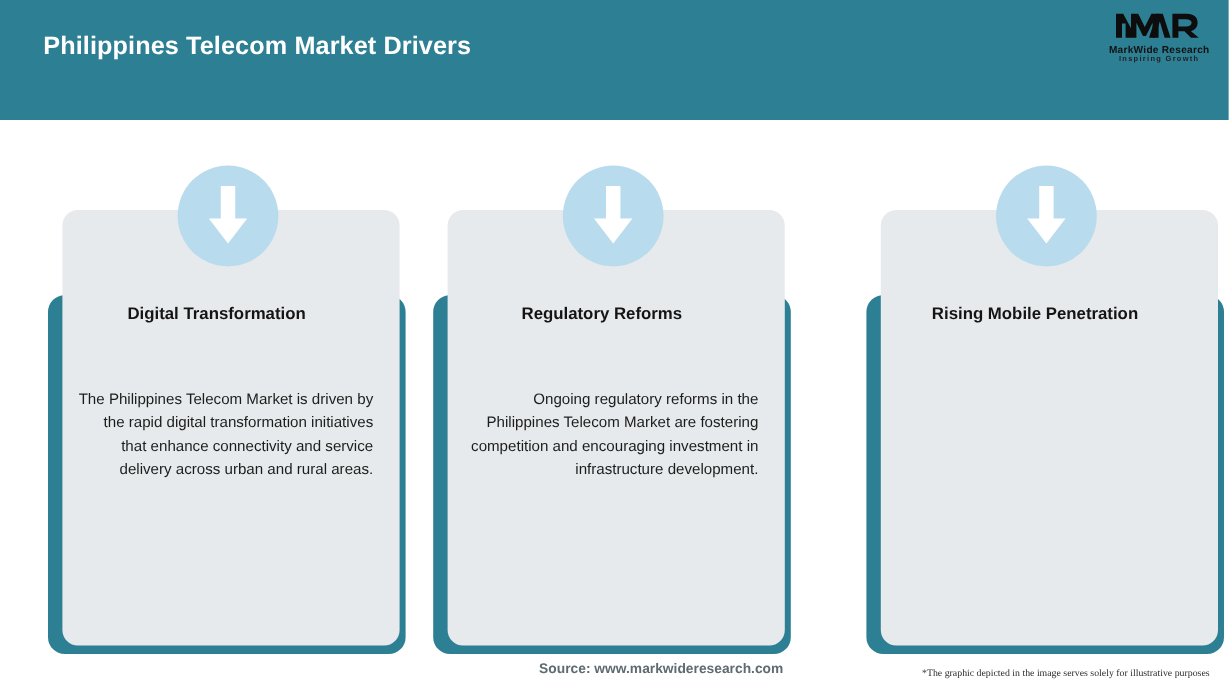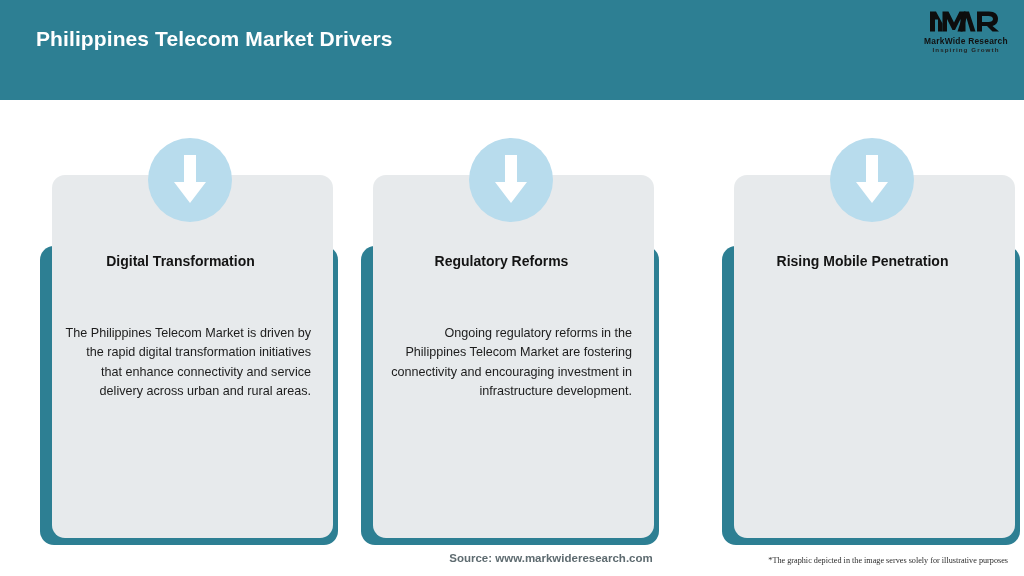--- a/index.html
+++ b/index.html
@@ -209,21 +209,21 @@
 
   <div class="card-wrap c1">
     <div class="card-plate"></div>
     <div class="card"></div>
     <div class="card-badge">
       <svg width="36" height="50" viewBox="0 0 36 50">
         <path d="M12 0 L24 0 L24 27 L34 27 L18 48 L2 27 L12 27 Z" fill="#ffffff"></path>
       </svg>
     </div>
     <div class="card-title">Regulatory Reforms</div>
-    <div class="card-body">Ongoing regulatory reforms in the Philippines Telecom Market are fostering connectivity and encouraging investment in infrastructure development.</div>
+    <div class="card-body">Ongoing regulatory reforms in the Philippines Telecom Market are fostering competition and encouraging investment in infrastructure development.</div>
   </div>
 
   <div class="card-wrap c2">
     <div class="card-plate"></div>
     <div class="card"></div>
     <div class="card-badge">
       <svg width="36" height="50" viewBox="0 0 36 50">
         <path d="M12 0 L24 0 L24 27 L34 27 L18 48 L2 27 L12 27 Z" fill="#ffffff"></path>
       </svg>
     </div>

